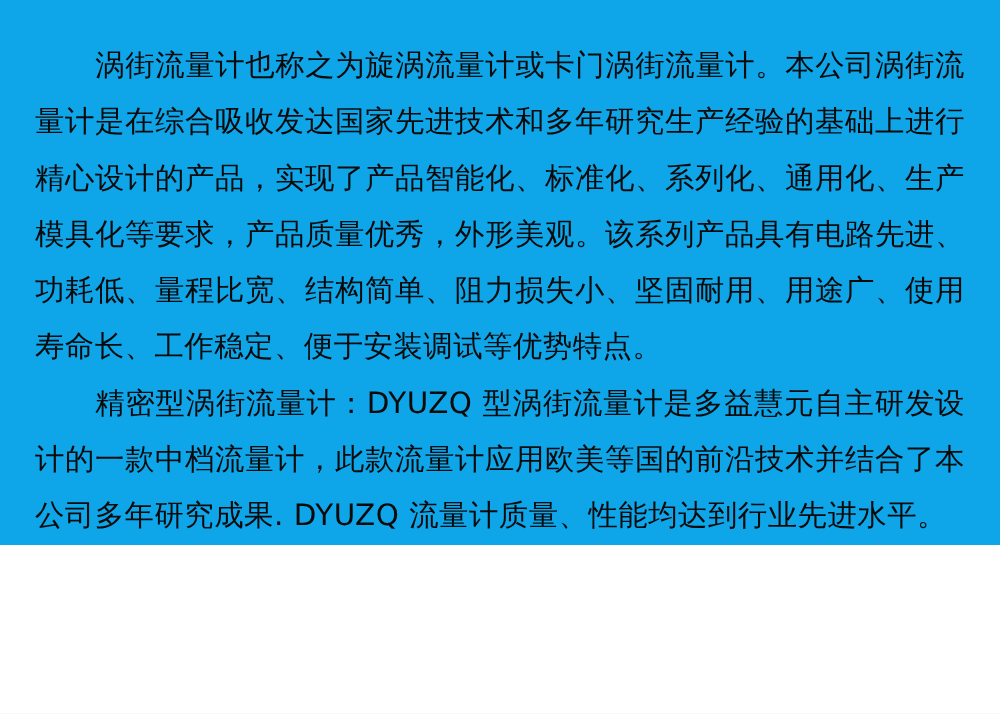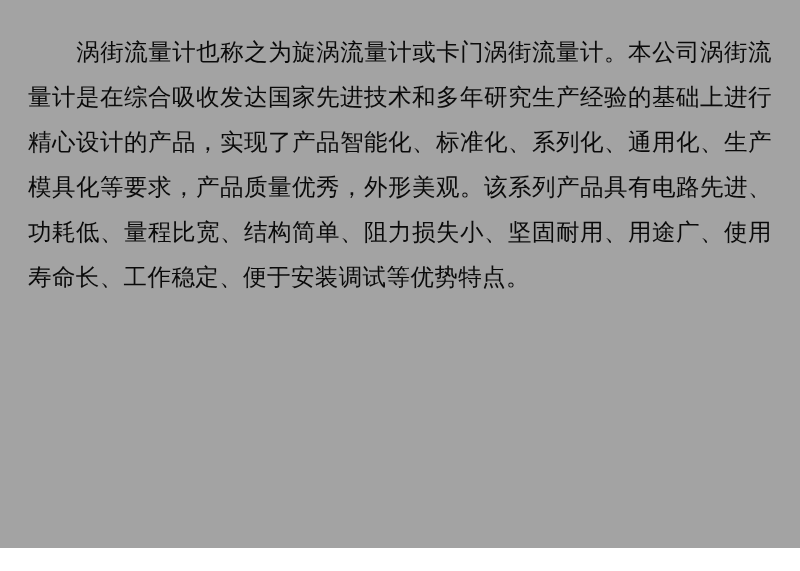--- a/index.html
+++ b/index.html
@@ -10,22 +10,22 @@
   body {
     width: 800px;
     height: 571px;
     font-family: "DejaVu Sans", "Liberation Sans", sans-serif;
     color: #000000;
     overflow: hidden;
   }
   .page {
     position: relative;
     width: 800px;
-    height: 548px;
-    background: #a3a3a3;
+    height: 436px;
+    background: #0ea5e9;
     box-sizing: border-box;
     padding: 30px 28px 0 28px;
   }
   .doc-body {
     font-size: 23.5px;
     line-height: 45px;
     letter-spacing: 0.4px;
     text-align: justify;
     text-justify: inter-character;
     color: #0a0a0a;
@@ -39,14 +39,15 @@
   .para + .para {
     margin-top: 0px;
   }
 </style>
 </head>
 <body>
 
 <div class="page">
   <div class="doc-body">
     <p class="para">涡街流量计也称之为旋涡流量计或卡门涡街流量计。本公司涡街流量计是在综合吸收发达国家先进技术和多年研究生产经验的基础上进行精心设计的产品，实现了产品智能化、标准化、系列化、通用化、生产模具化等要求，产品质量优秀，外形美观。该系列产品具有电路先进、功耗低、量程比宽、结构简单、阻力损失小、坚固耐用、用途广、使用寿命长、工作稳定、便于安装调试等优势特点。</p>
+    <p class="para">精密型涡街流量计：DYUZQ 型涡街流量计是多益慧元自主研发设计的一款中档流量计，此款流量计应用欧美等国的前沿技术并结合了本公司多年研究成果. DYUZQ 流量计质量、性能均达到行业先进水平。</p>
   </div>
 </div>
 
 </body></html>

